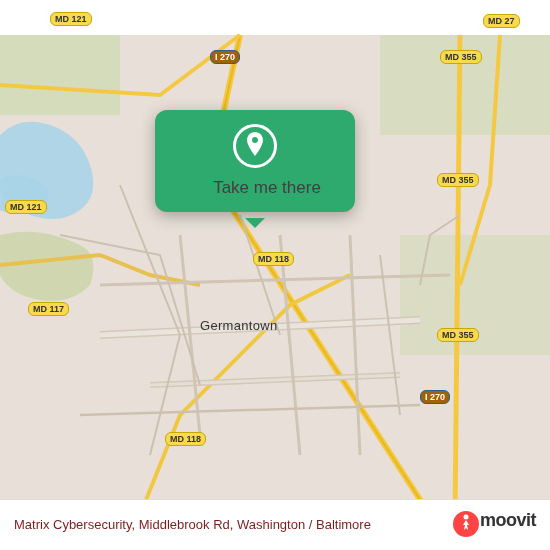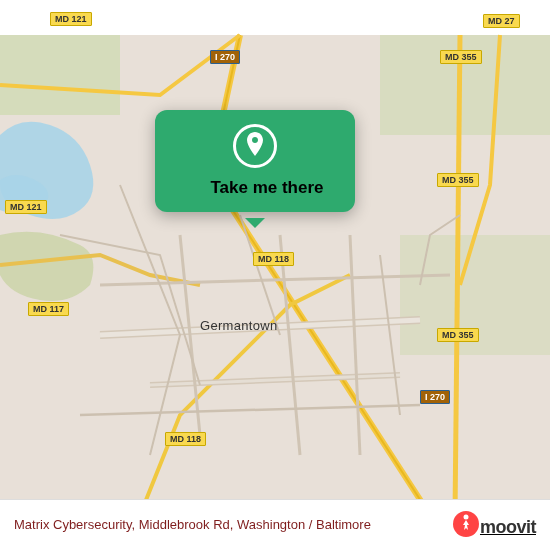--- a/index.html
+++ b/index.html
@@ -52,23 +52,23 @@
       height: 44px;
       border-radius: 50%;
       border: 3px solid white;
       display: flex;
       align-items: center;
       justify-content: center;
       margin-bottom: 10px;
     }
 
     #popup-label {
-      color: #000000;
+      color: #404040;
       font-size: 17px;
-      font-weight: 700;
+      font-weight: 400;
       white-space: nowrap;
       margin-left: 24px;
     }
 
     
     #bottom-bar {
       position: absolute;
       bottom: 0; left: 0; right: 0;
       background: white;
       padding: 10px 14px 12px 14px;
@@ -90,23 +90,22 @@
 
     #location-text {
       font-size: 13px;
       color: #7f1d1d;
       font-weight: 500;
       flex: 1;
     }
 
     #moovit-logo {
       display: flex;
-      align-items: flex-end;
+      align-items: flex-start;
       flex-shrink: 0;
-      text-decoration: underline;
     }
 
     #moovit-icon {
       width: 28px;
       height: 28px;
     }
 
     #moovit-text {
       font-size: 18px;
       font-weight: 700;
@@ -114,21 +113,21 @@
       letter-spacing: -0.5px;
     }
 
     
     .road-label {
       position: absolute;
       font-size: 9px;
       font-weight: bold;
       background: #f9d94f;
       border: 1px solid #c8a800;
-      border-radius: 1px;
+      border-radius: 6px;
       padding: 1px 4px;
       color: #333;
       z-index: 5;
     }
 
     .road-label-blue {
       background: #a16207;
       border-color: #2a6090;
       color: white;
     }

